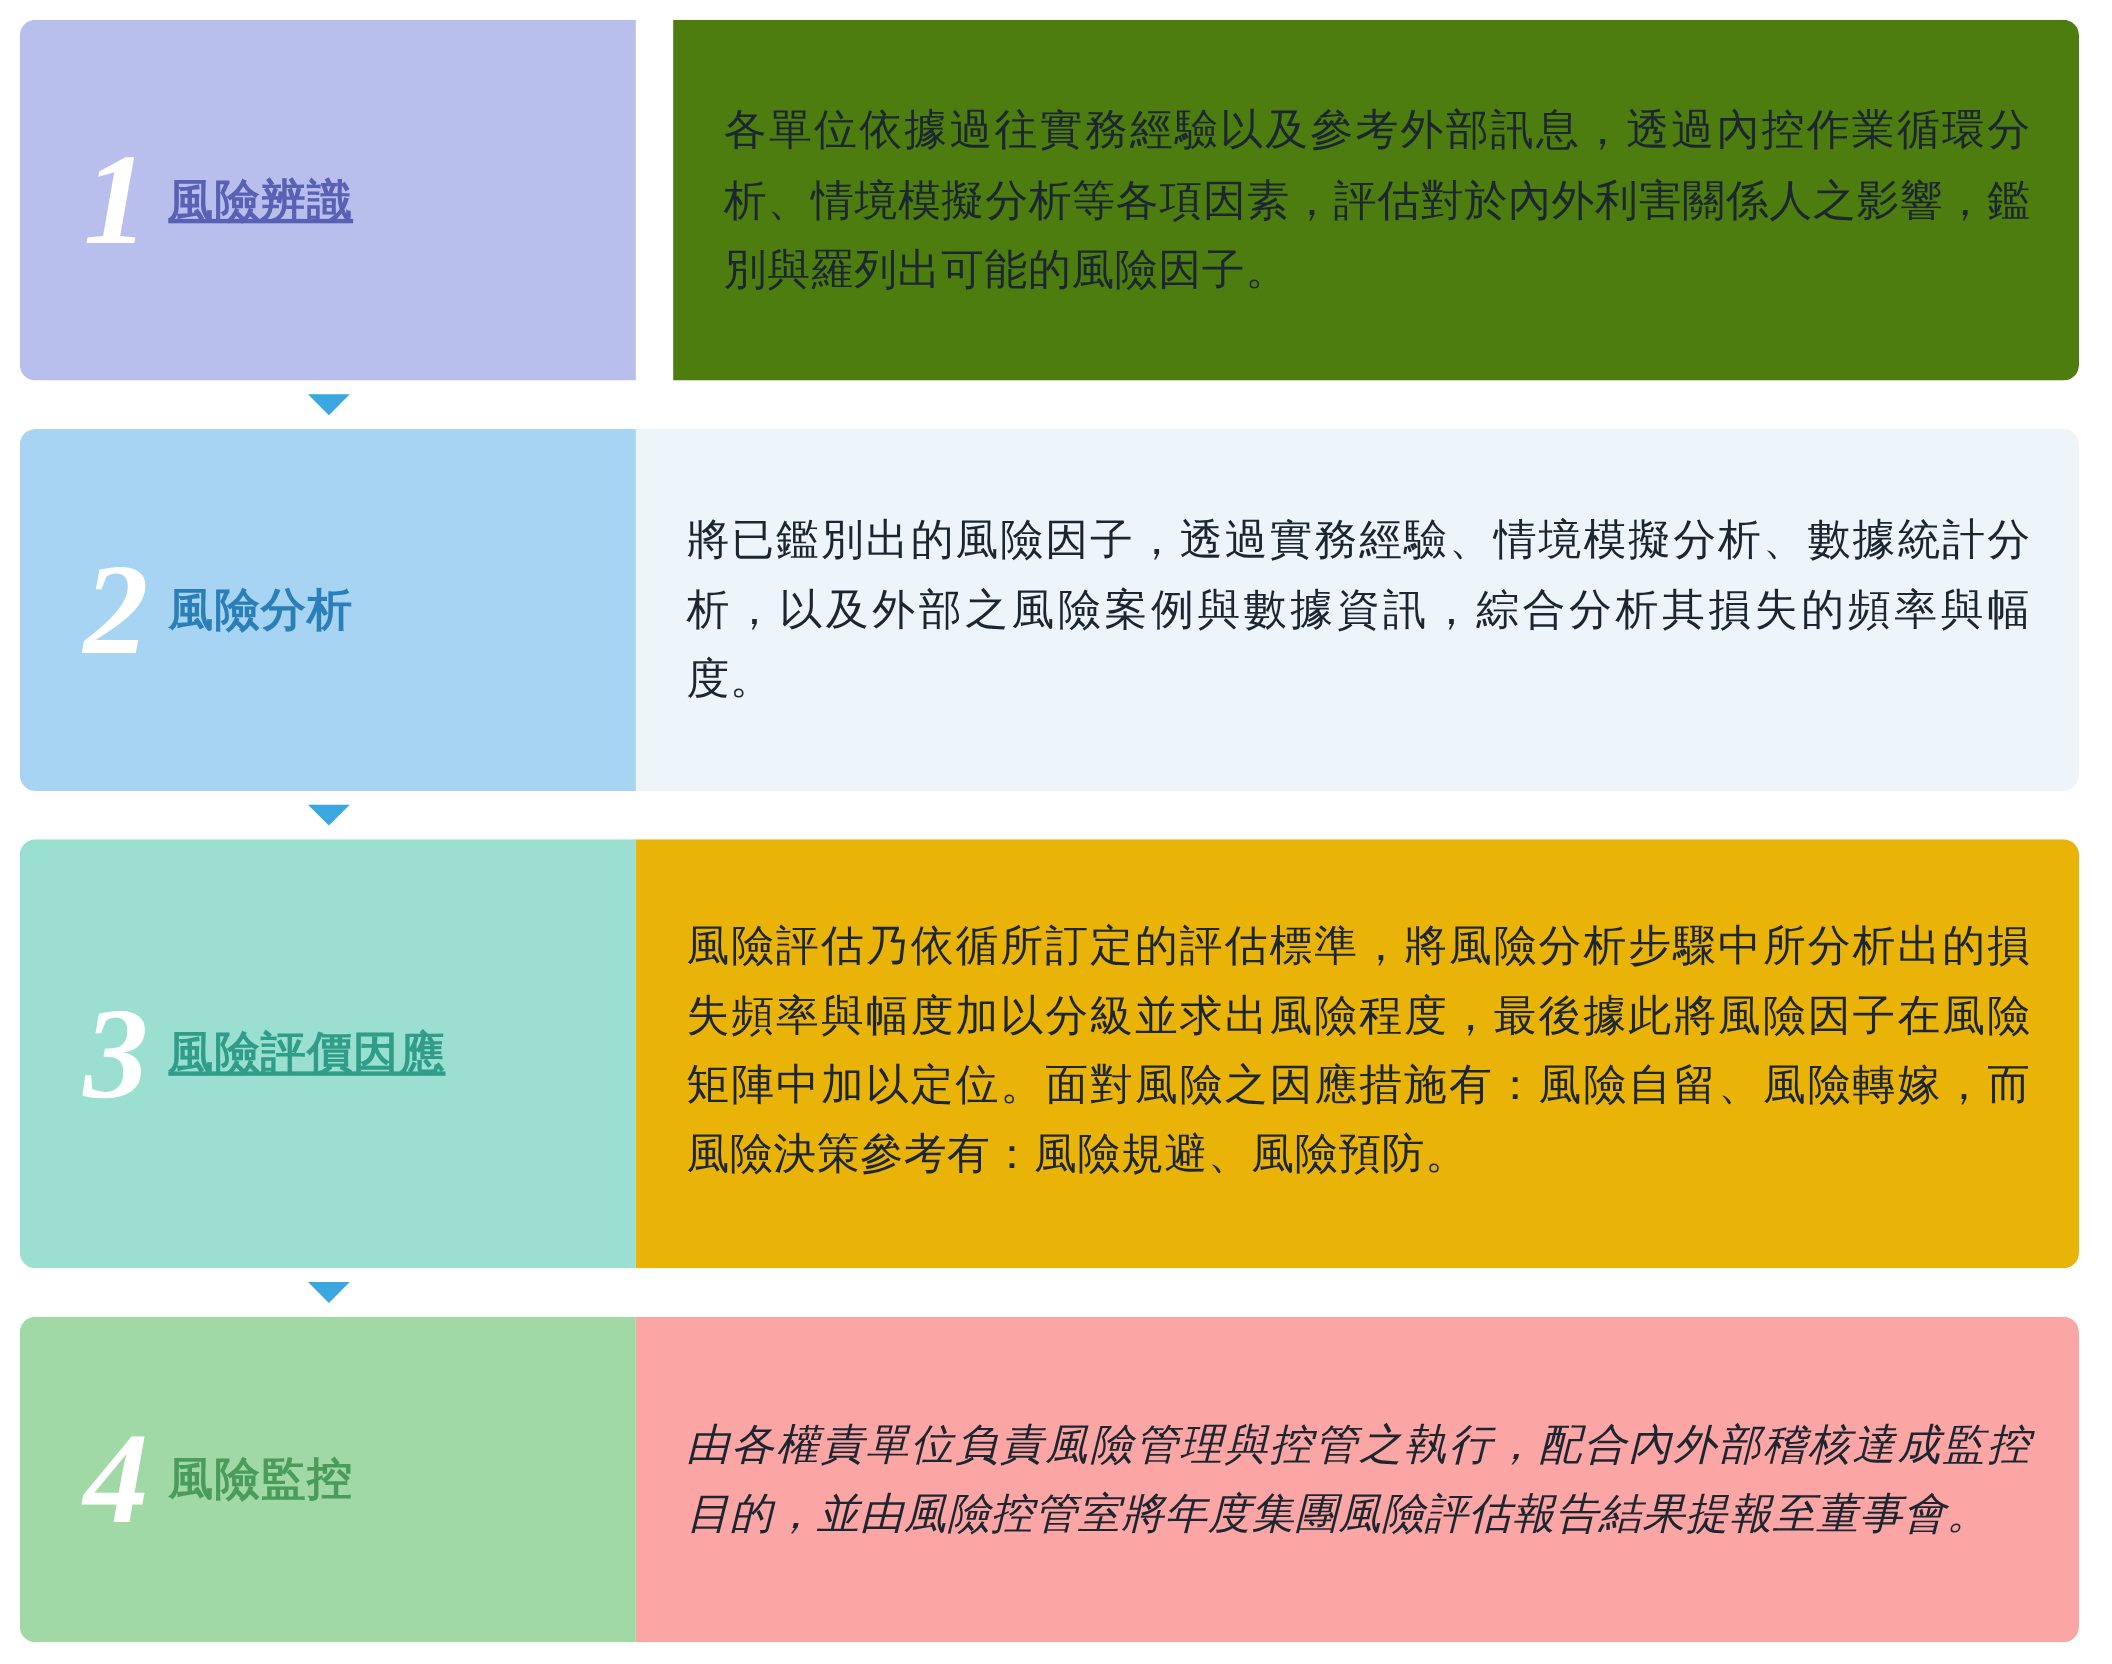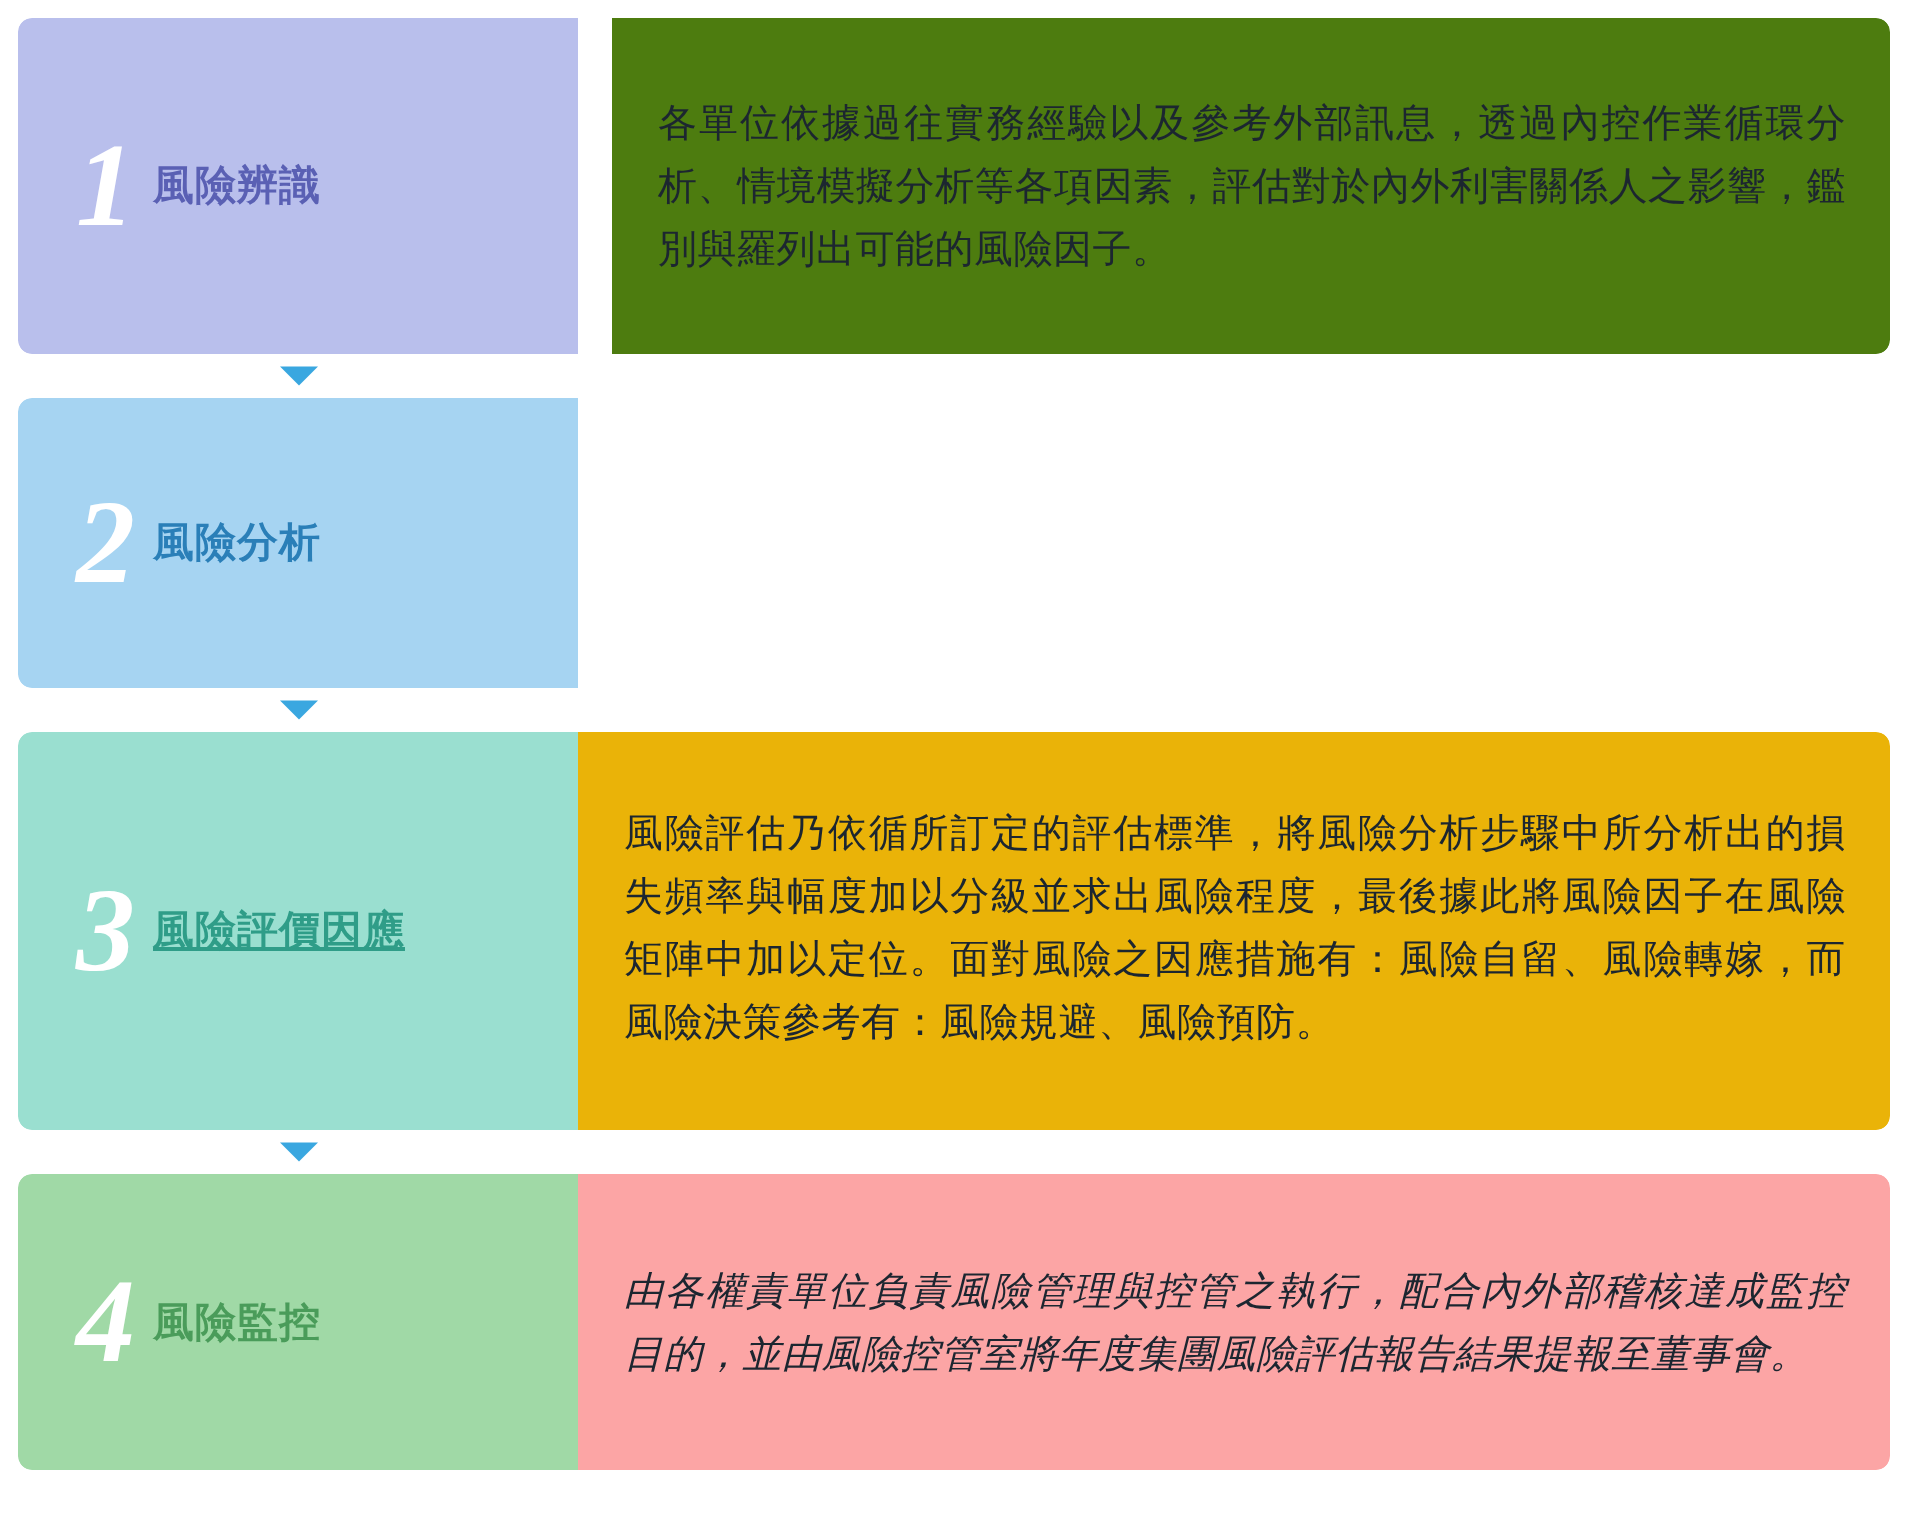--- a/index.html
+++ b/index.html
@@ -89,35 +89,38 @@
   .row4 { min-height: 296px; }
 </style>
 </head>
 <body>
 
 <div class="diagram">
 
   <div class="step-row row1">
     <div class="step-label" style="background:#b9bfec;">
       <span class="step-number">1</span>
-      <span class="step-title" style="color:#5a60b4;">風險辨識</span>
+      <span class="step-title" style="color:#5a60b4;text-decoration:underline;">風險辨識</span>
     </div>
     <div class="step-body" style="background:#4d7c0f;margin-left:34px;">
       <p class="step-text">各單位依據過往實務經驗以及參考外部訊息，透過內控作業循環分析、情境模擬分析等各項因素，評估對於內外利害關係人之影響，鑑別與羅列出可能的風險因子。</p>
     </div>
   </div>
 
   <div class="connector">
     <div class="arrow"></div>
   </div>
 
   <div class="step-row row2">
     <div class="step-label" style="background:#a6d4f2;">
       <span class="step-number">2</span>
       <span class="step-title" style="color:#2a7fb8;">風險分析</span>
+    </div>
+    <div class="step-body" style="background:#edf5fb;">
+      <p class="step-text">將已鑑別出的風險因子，透過實務經驗、情境模擬分析、數據統計分析，以及外部之風險案例與數據資訊，綜合分析其損失的頻率與幅度。</p>
     </div>
   </div>
 
   <div class="connector">
     <div class="arrow"></div>
   </div>
 
   <div class="step-row row3">
     <div class="step-label" style="background:#9adfd0;">
       <span class="step-number">3</span>

